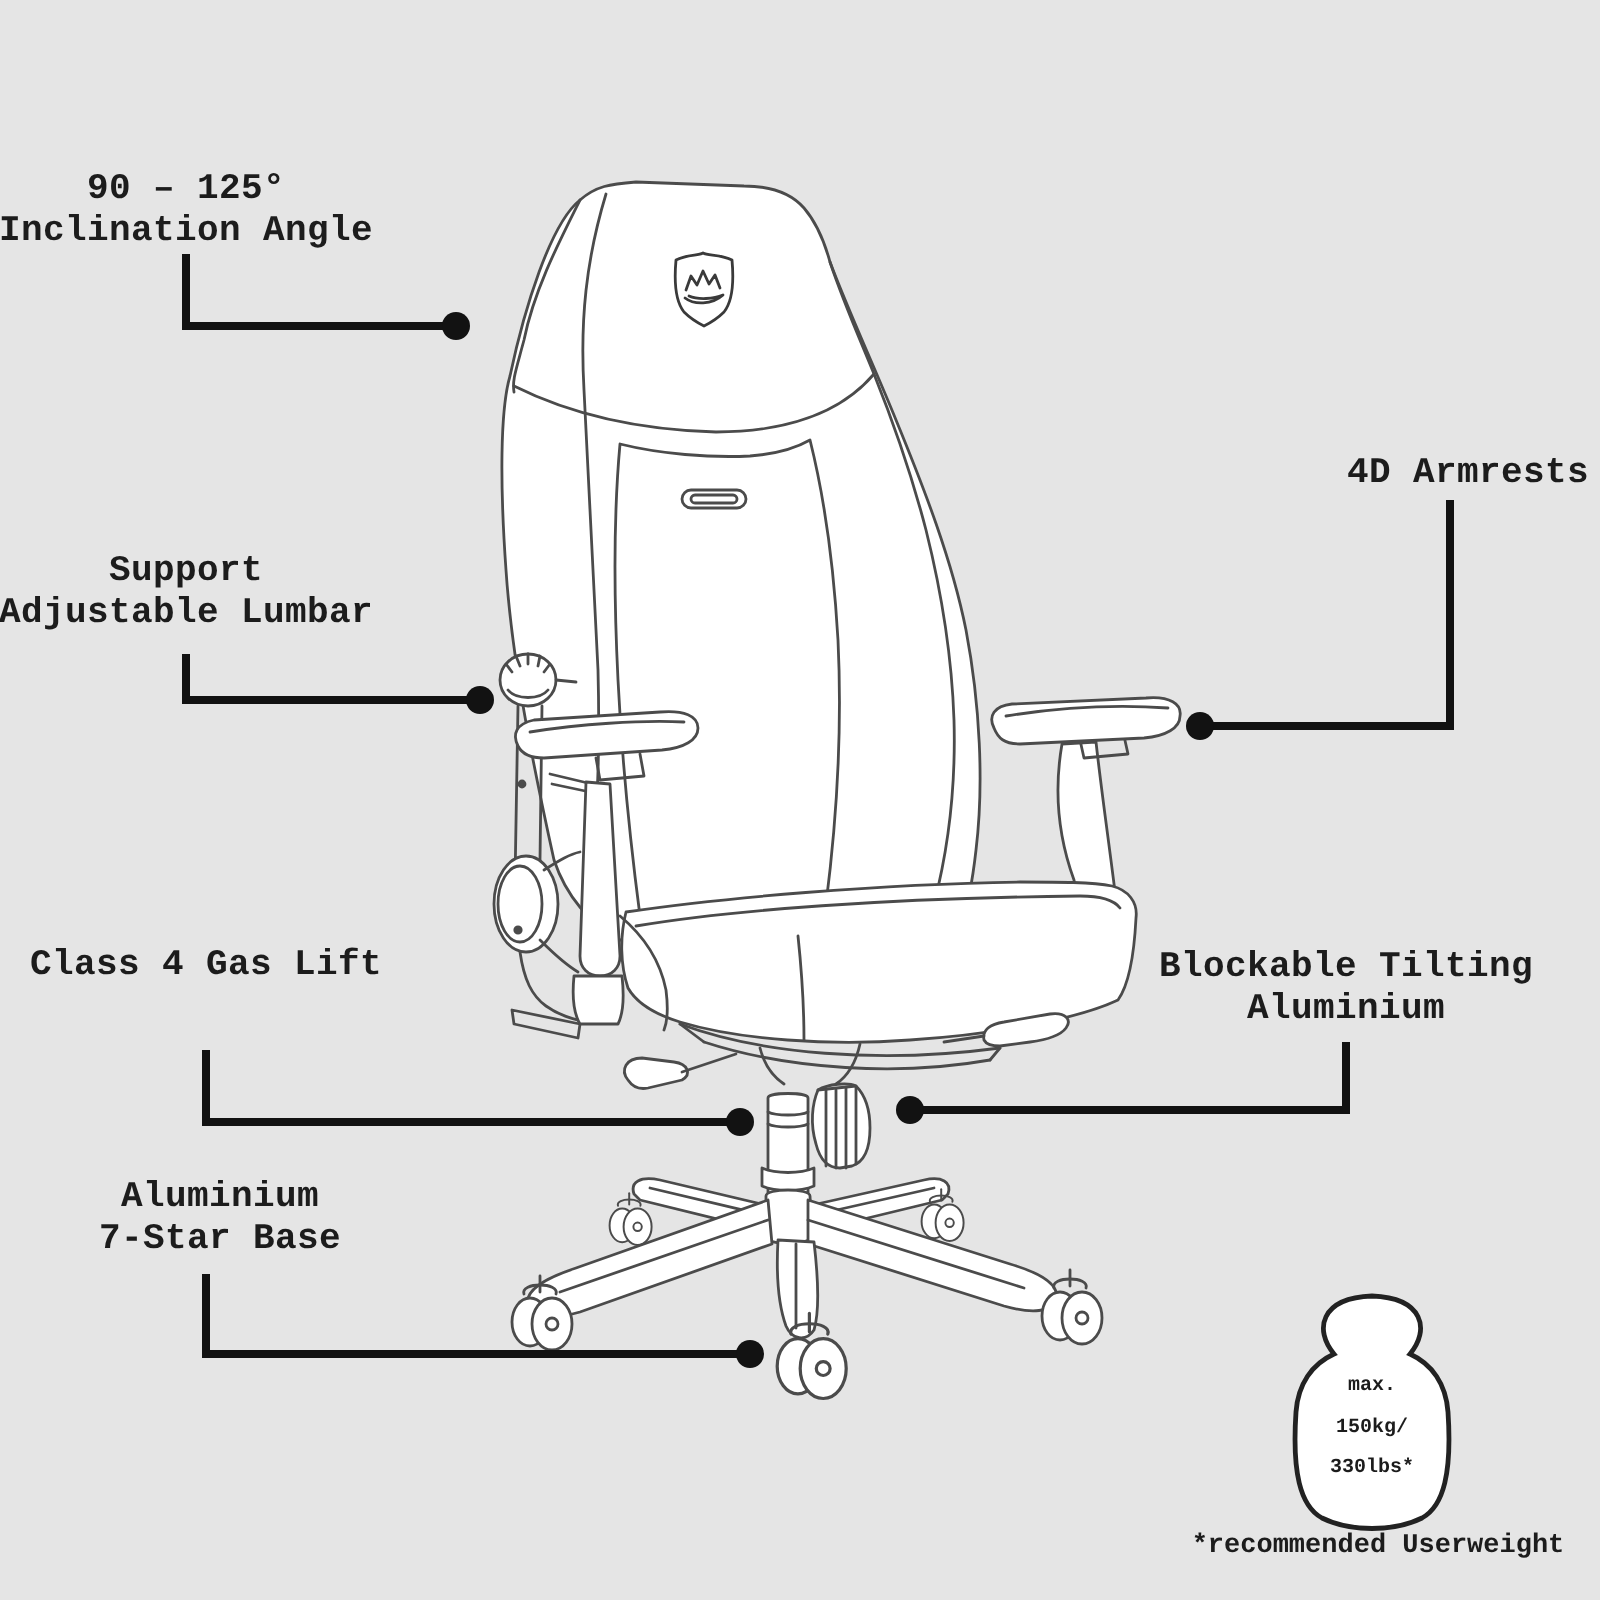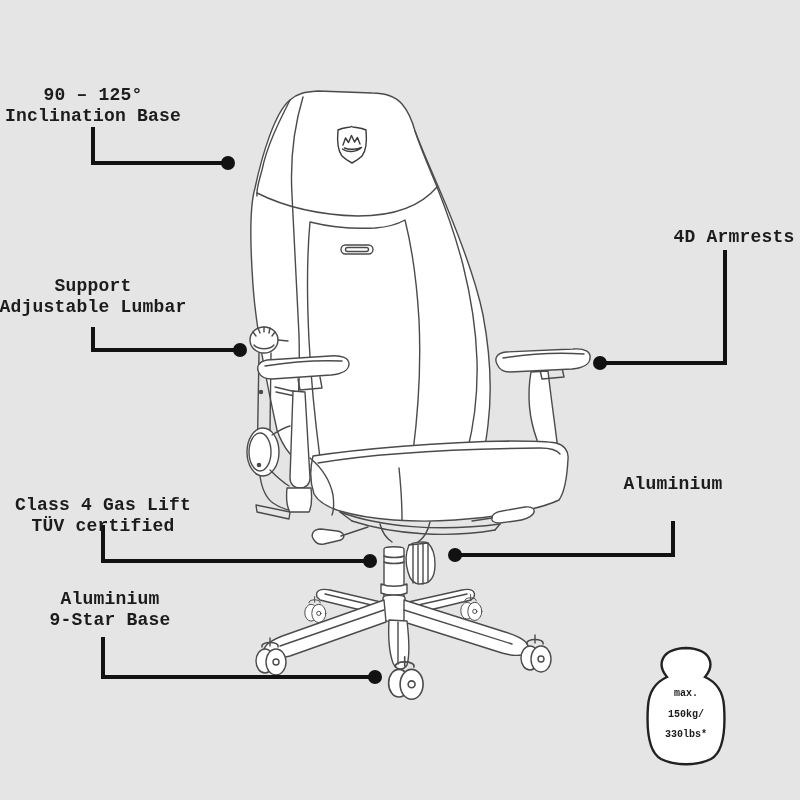--- a/index.html
+++ b/index.html
@@ -183,46 +183,47 @@
     </g>
 
     <path d="M667,677 C657,665 660,649 686,648 C712,649 715,665 705,677
          C716,682 723,692 724,706 C726,736 722,753 711,759
          C697,766 675,766 661,759 C650,753 646,736 648,706
          C649,692 656,682 667,677 Z" fill="#ffffff" stroke="#222222" stroke-width="2.4"></path>
   </svg>
 
   <div class="label" style="left:93px;top:85px;">
     <div>90 – 125°</div>
-    <div>Inclination Base</div>
+    <div>Inclination Angle</div>
   </div>
 
   <div class="label" style="left:93px;top:276px;">
     <div>Support</div>
     <div>Adjustable Lumbar</div>
   </div>
 
-  <div class="label" style="left:103px;top:495px;">
+  <div class="label" style="left:103px;top:473px;">
     <div>Class 4 Gas Lift</div>
-    <div>TÜV certified</div>
   </div>
 
   <div class="label" style="left:110px;top:589px;">
     <div>Aluminium</div>
-    <div>9-Star Base</div>
+    <div>7-Star Base</div>
   </div>
 
   <div class="label" style="left:734px;top:227px;">
     <div>4D Armrests</div>
   </div>
 
   <div class="label" style="left:673px;top:474px;">
+    <div>Blockable Tilting</div>
     <div>Aluminium</div>
   </div>
 
   <div class="wtext" style="left:686px;top:684px;">
     <div>max.</div>
     <div>150kg/</div>
     <div>330lbs*</div>
   </div>
 
+  <div class="footnote" style="left:689px;top:766px;">*recommended Userweight</div>
 
 </div>
 
 </body></html>

